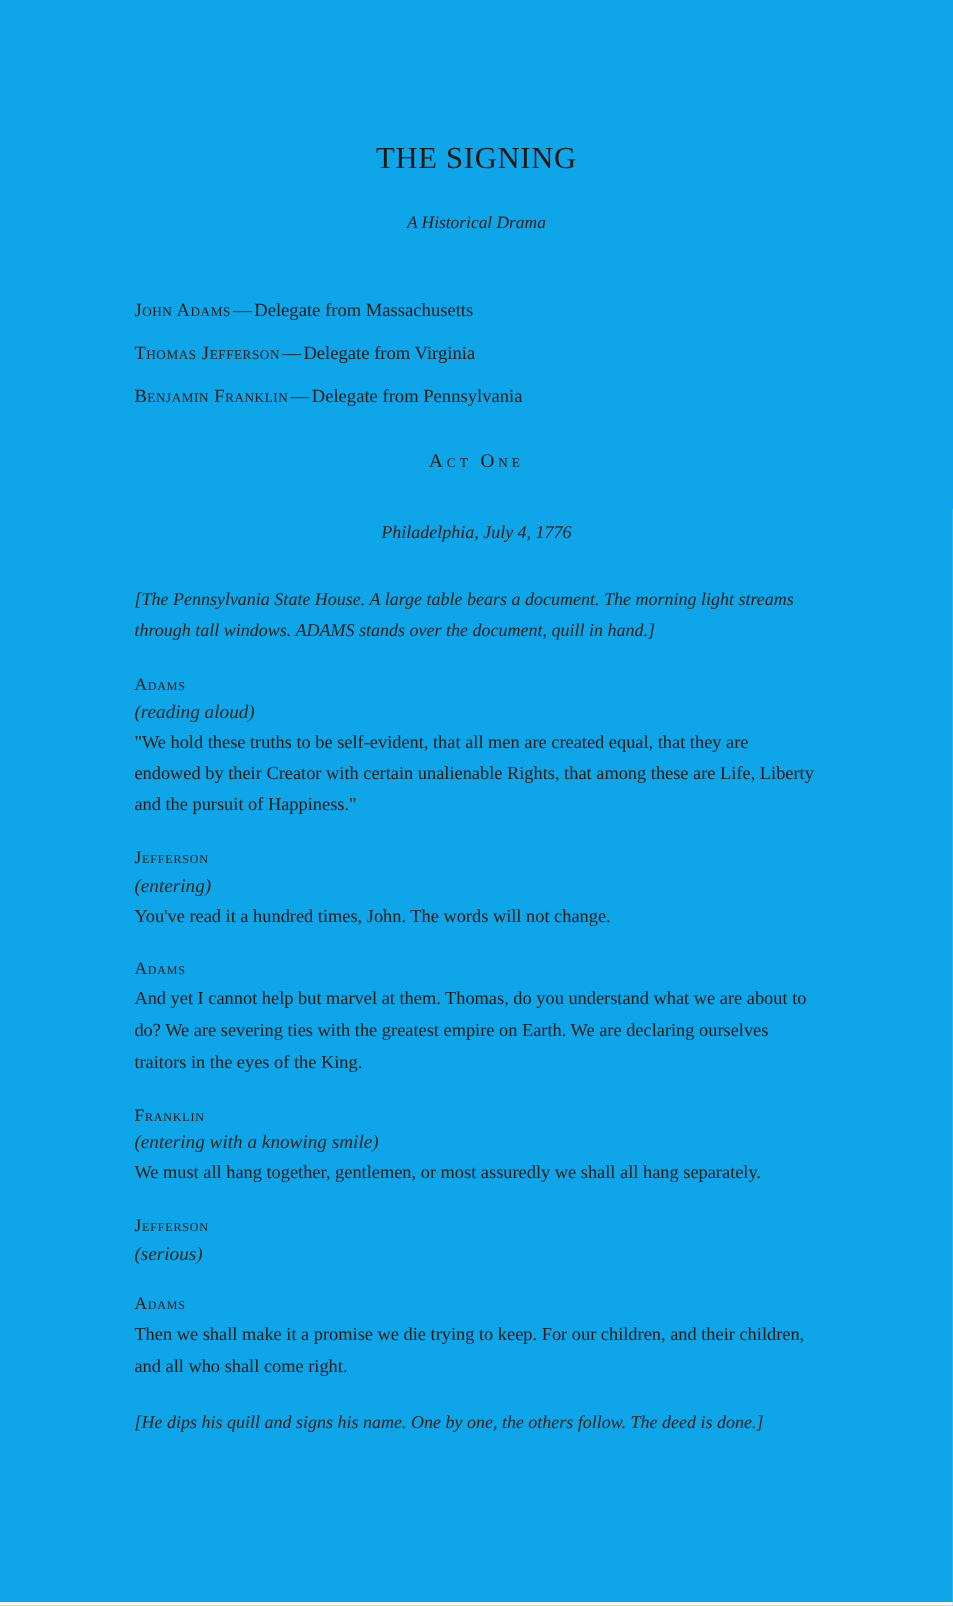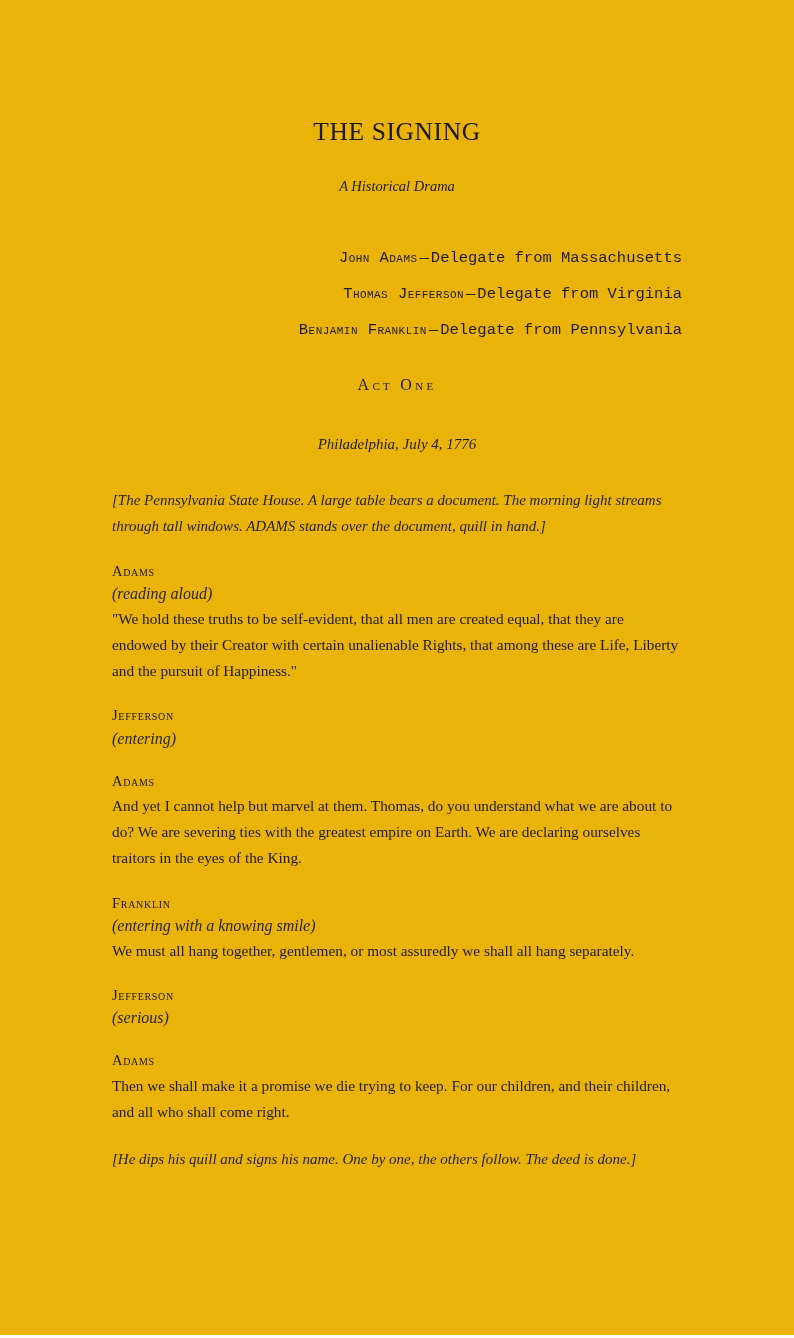--- a/index.html
+++ b/index.html
@@ -13,21 +13,21 @@
     font-family: "Liberation Serif", "DejaVu Serif", serif;
     color: #201b14;
     overflow: hidden;
   }
 
   .page {
     position: relative;
     width: 794px;
     height: 1338px;
     box-sizing: border-box;
-    background: #eab308;
+    background: #0ea5e9;
   }
 
   .sheet {
     position: absolute;
     left: 112px;
     top: 0;
     width: 570px;
   }
 
   
@@ -46,23 +46,22 @@
   .play-subtitle {
     font-size: 14.5px;
     font-style: italic;
     margin: 0;
     padding-top: 32px;
     color: #221d15;
   }
 
   
   .cast-list {
-    text-align: right;
+    text-align: left;
     padding-top: 55px;
-    font-family: Liberation Mono, monospace;
   }
   .cast-item {
     font-size: 15.5px;
     line-height: 1.1;
     padding-bottom: 19px;
     color: #211c15;
   }
   .cast-item:last-child { padding-bottom: 0; }
   .cast-name {
     font-variant: small-caps;
@@ -185,20 +184,21 @@
 
       <div class="speech">
         <p class="speaker">Adams</p>
         <p class="parenthetical">(reading aloud)</p>
         <p class="dialogue">"We hold these truths to be self-evident, that all men are created equal, that they are endowed by their Creator with certain unalienable Rights, that among these are Life, Liberty and the pursuit of Happiness."</p>
       </div>
 
       <div class="speech">
         <p class="speaker">Jefferson</p>
         <p class="parenthetical">(entering)</p>
+        <p class="dialogue">You've read it a hundred times, John. The words will not change.</p>
       </div>
 
       <div class="speech">
         <p class="speaker">Adams</p>
         <p class="dialogue">And yet I cannot help but marvel at them. Thomas, do you understand what we are about to do? We are severing ties with the greatest empire on Earth. We are declaring ourselves traitors in the eyes of the King.</p>
       </div>
 
       <div class="speech">
         <p class="speaker">Franklin</p>
         <p class="parenthetical">(entering with a knowing smile)</p>

